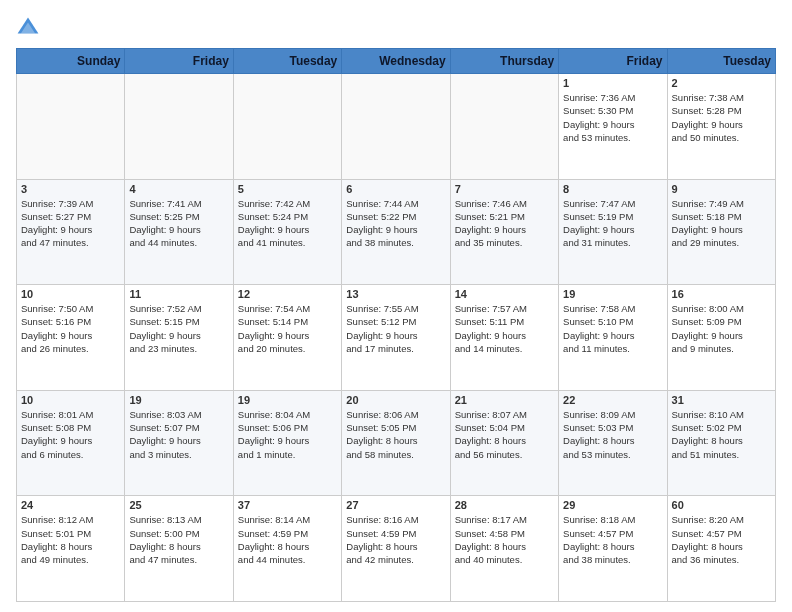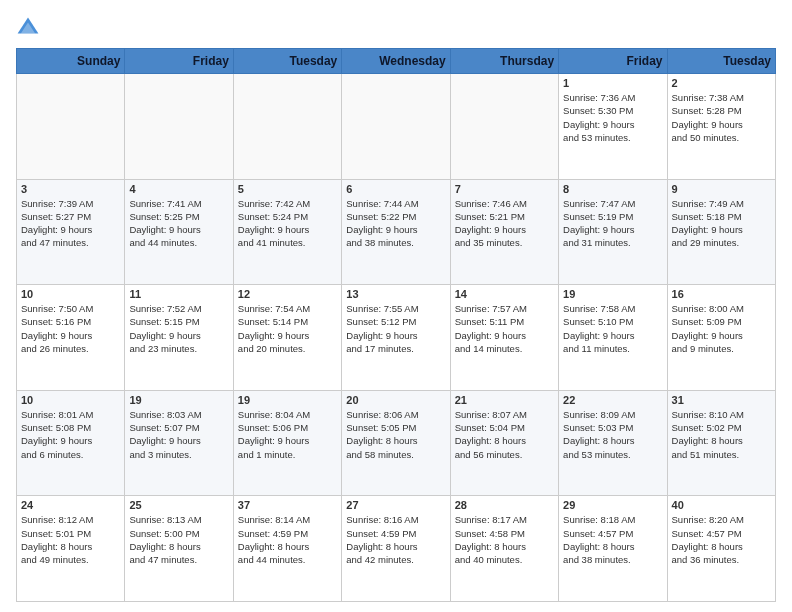--- a/index.html
+++ b/index.html
@@ -254,19 +254,19 @@
           </td>
           <td>
             <span class="day-num">28</span>
             <div class="day-info">Sunrise: 8:17 AM<br>Sunset: 4:58 PM<br>Daylight: 8 hours<br>and 40 minutes.</div>
           </td>
           <td>
             <span class="day-num">29</span>
             <div class="day-info">Sunrise: 8:18 AM<br>Sunset: 4:57 PM<br>Daylight: 8 hours<br>and 38 minutes.</div>
           </td>
           <td>
-            <span class="day-num">40</span>
+            <span class="day-num">60</span>
             <div class="day-info">Sunrise: 8:20 AM<br>Sunset: 4:57 PM<br>Daylight: 8 hours<br>and 36 minutes.</div>
           </td>
         </tr>
       </tbody>
   </table>
 </div>
 
 </body></html>

